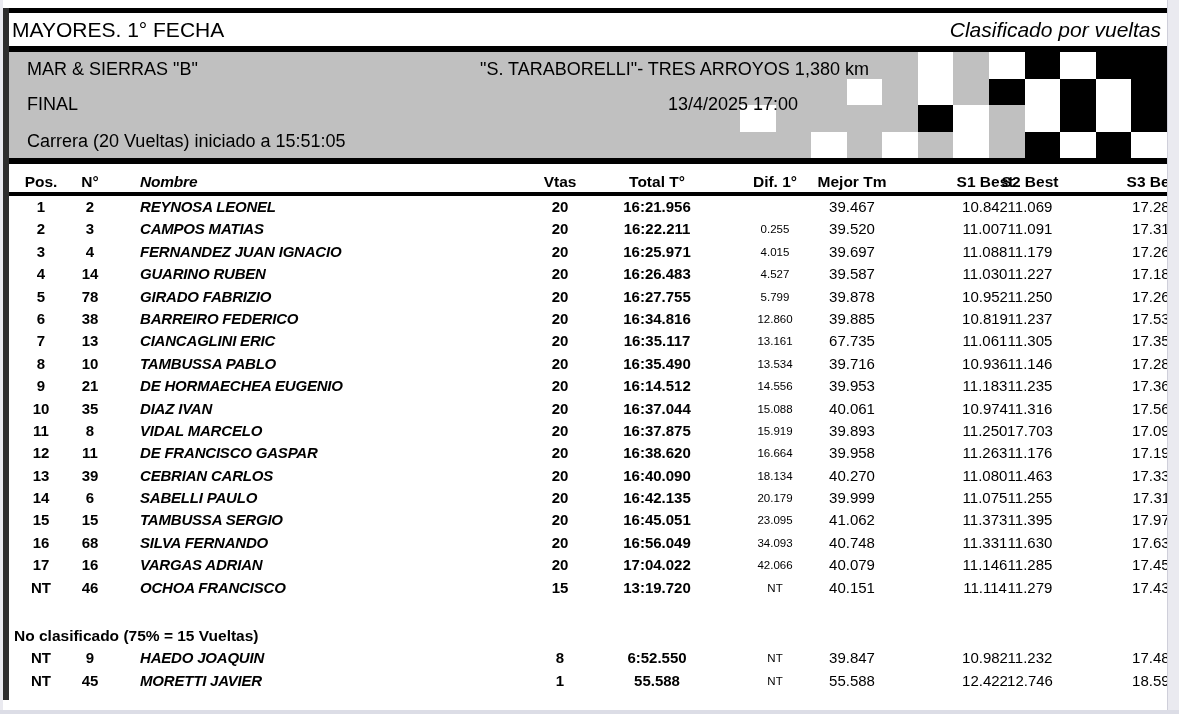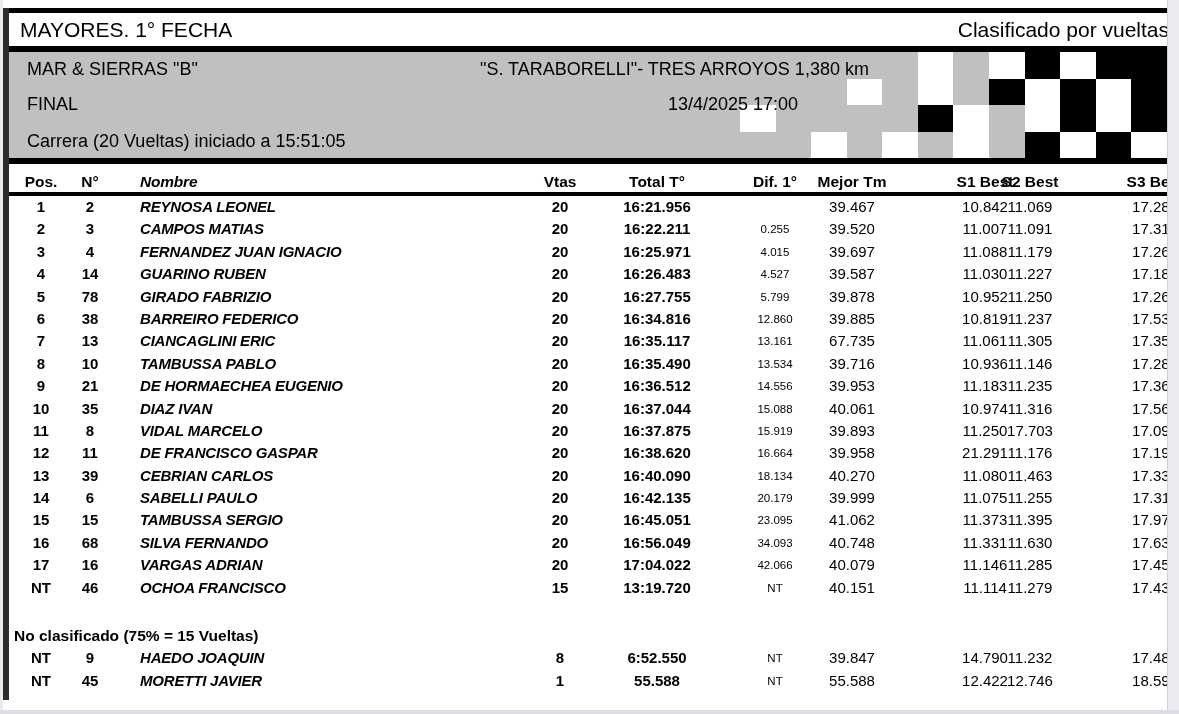--- a/index.html
+++ b/index.html
@@ -6,24 +6,24 @@
   .page{position:relative;width:1179px;height:714px;background:#fff;overflow:hidden;
         font-family:"Liberation Sans",sans-serif;color:#000;}
   .black-line{position:absolute;background:#000;}
   
   .edge-left{position:absolute;left:0;top:0;width:3px;height:714px;background:#eaeaf0;z-index:6;}
   .edge-right{position:absolute;left:1167px;top:0;width:12px;height:714px;background:#eaeaf0;
               border-left:1px solid #cfcfda;z-index:6;}
   .edge-bottom{position:absolute;left:0;top:710px;width:1179px;height:4px;background:#dcdde6;z-index:7;}
   .left-bar{position:absolute;left:3px;top:8px;width:6px;height:692px;background:#2e2e2e;z-index:5;}
   
-  .title-row{position:absolute;left:14px;top:13px;width:1158px;height:33px;display:flex;
+  .title-row{position:absolute;left:6px;top:13px;width:1158px;height:33px;display:flex;
              align-items:center;justify-content:space-between;font-size:21px;text-align:right;}
   .title-row .lt{padding-left:6px;}
-  .title-row .rt{padding-right:3px;}
+  .title-row .rt{padding-right:3px;font-style:italic;}
   
   .banner{position:absolute;left:9px;top:52px;width:1158px;height:106px;background:#c0c0c0;}
   .banner .txt{position:absolute;font-size:18px;white-space:nowrap;z-index:2;}
   .checker{position:absolute;right:0;top:0;width:427px;height:106px;display:grid;
            grid-template-columns:repeat(12,1fr);grid-template-rows:repeat(4,1fr);z-index:1;}
   
   .hdr{position:absolute;left:0;top:171px;width:1179px;height:22px;line-height:22px;
        font-weight:bold;font-size:15.5px;}
   .rows-wrap{position:absolute;left:0;top:196px;width:1179px;}
   .row{position:relative;height:22.4px;line-height:22.4px;font-size:15px;}
@@ -229,21 +229,21 @@
     <span class="cell c-mejor">39.716</span>
     <span class="cell c-s1">10.936</span>
     <span class="cell c-s2">11.146</span>
     <span class="cell c-s3">17.285</span>
   </div>
         <div class="row">
     <span class="cell c-pos b">9</span>
     <span class="cell c-num b">21</span>
     <span class="cell c-name b">DE HORMAECHEA EUGENIO</span>
     <span class="cell c-vtas b">20</span>
-    <span class="cell c-total b">16:36.512</span>
+    <span class="cell c-total b">16:14.512</span>
     <span class="cell c-dif">14.556</span>
     <span class="cell c-mejor">39.953</span>
     <span class="cell c-s1">11.183</span>
     <span class="cell c-s2">11.235</span>
     <span class="cell c-s3">17.360</span>
   </div>
         <div class="row">
     <span class="cell c-pos b">10</span>
     <span class="cell c-num b">35</span>
     <span class="cell c-name b">DIAZ IVAN</span>
@@ -268,21 +268,21 @@
     <span class="cell c-s3">17.091</span>
   </div>
         <div class="row">
     <span class="cell c-pos b">12</span>
     <span class="cell c-num b">11</span>
     <span class="cell c-name b">DE FRANCISCO GASPAR</span>
     <span class="cell c-vtas b">20</span>
     <span class="cell c-total b">16:38.620</span>
     <span class="cell c-dif">16.664</span>
     <span class="cell c-mejor">39.958</span>
-    <span class="cell c-s1">21.291</span>
+    <span class="cell c-s1">11.263</span>
     <span class="cell c-s2">11.176</span>
     <span class="cell c-s3">17.196</span>
   </div>
         <div class="row">
     <span class="cell c-pos b">13</span>
     <span class="cell c-num b">39</span>
     <span class="cell c-name b">CEBRIAN CARLOS</span>
     <span class="cell c-vtas b">20</span>
     <span class="cell c-total b">16:40.090</span>
     <span class="cell c-dif">18.134</span>
@@ -356,21 +356,21 @@
     <div class="nc-label">No clasificado (75% = 15 Vueltas)</div>
     <div>
         <div class="row">
     <span class="cell c-pos b">NT</span>
     <span class="cell c-num b">9</span>
     <span class="cell c-name b">HAEDO JOAQUIN</span>
     <span class="cell c-vtas b">8</span>
     <span class="cell c-total b">6:52.550</span>
     <span class="cell c-dif">NT</span>
     <span class="cell c-mejor">39.847</span>
-    <span class="cell c-s1">14.790</span>
+    <span class="cell c-s1">10.982</span>
     <span class="cell c-s2">11.232</span>
     <span class="cell c-s3">17.489</span>
   </div>
         <div class="row">
     <span class="cell c-pos b">NT</span>
     <span class="cell c-num b">45</span>
     <span class="cell c-name b">MORETTI JAVIER</span>
     <span class="cell c-vtas b">1</span>
     <span class="cell c-total b">55.588</span>
     <span class="cell c-dif">NT</span>

